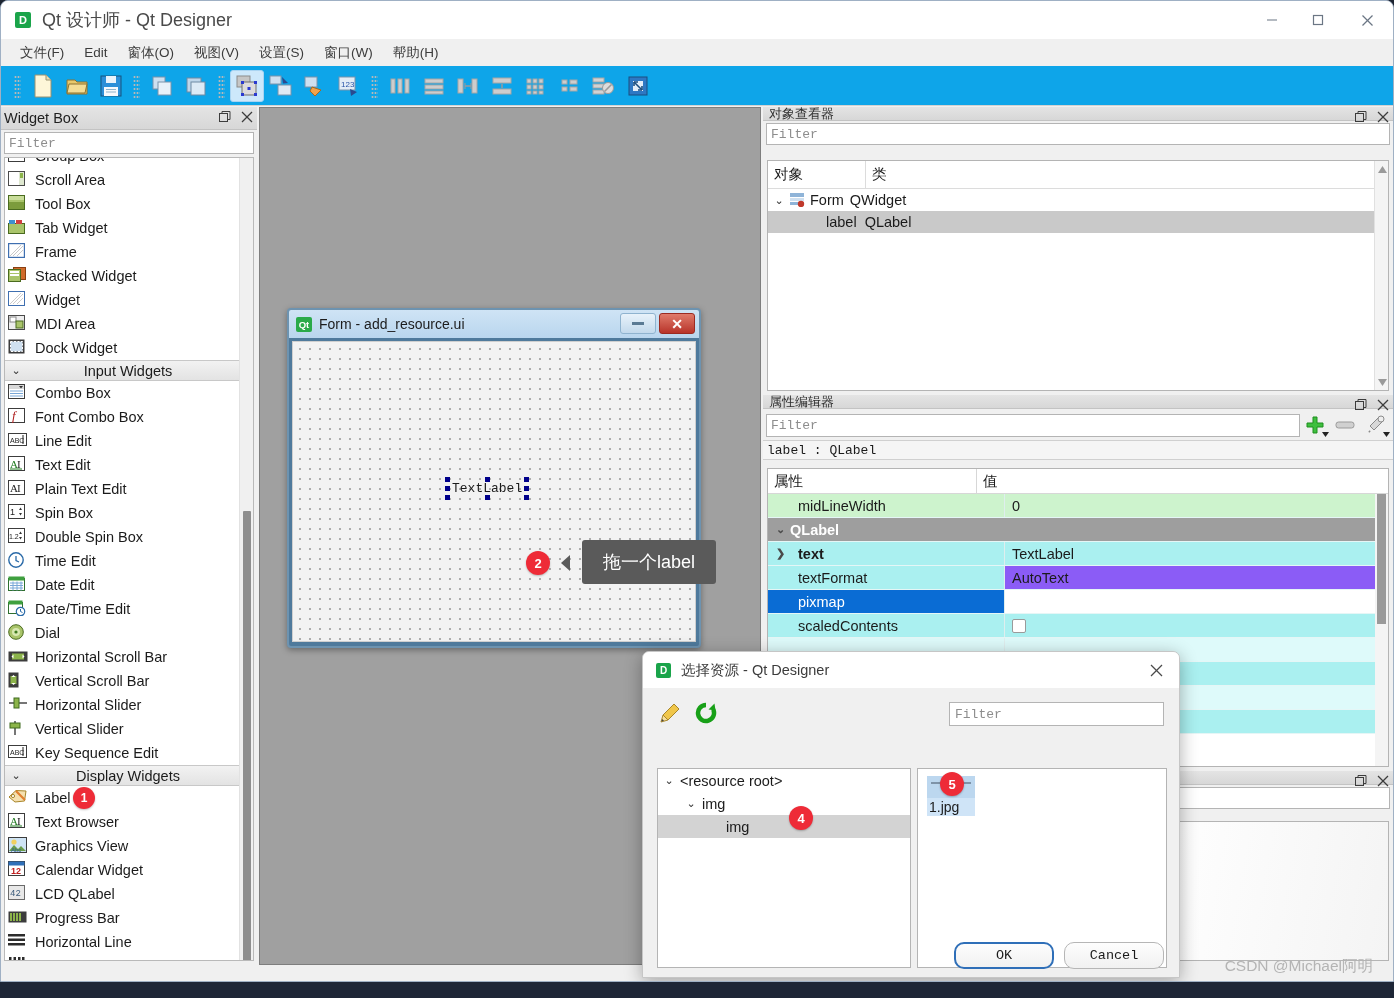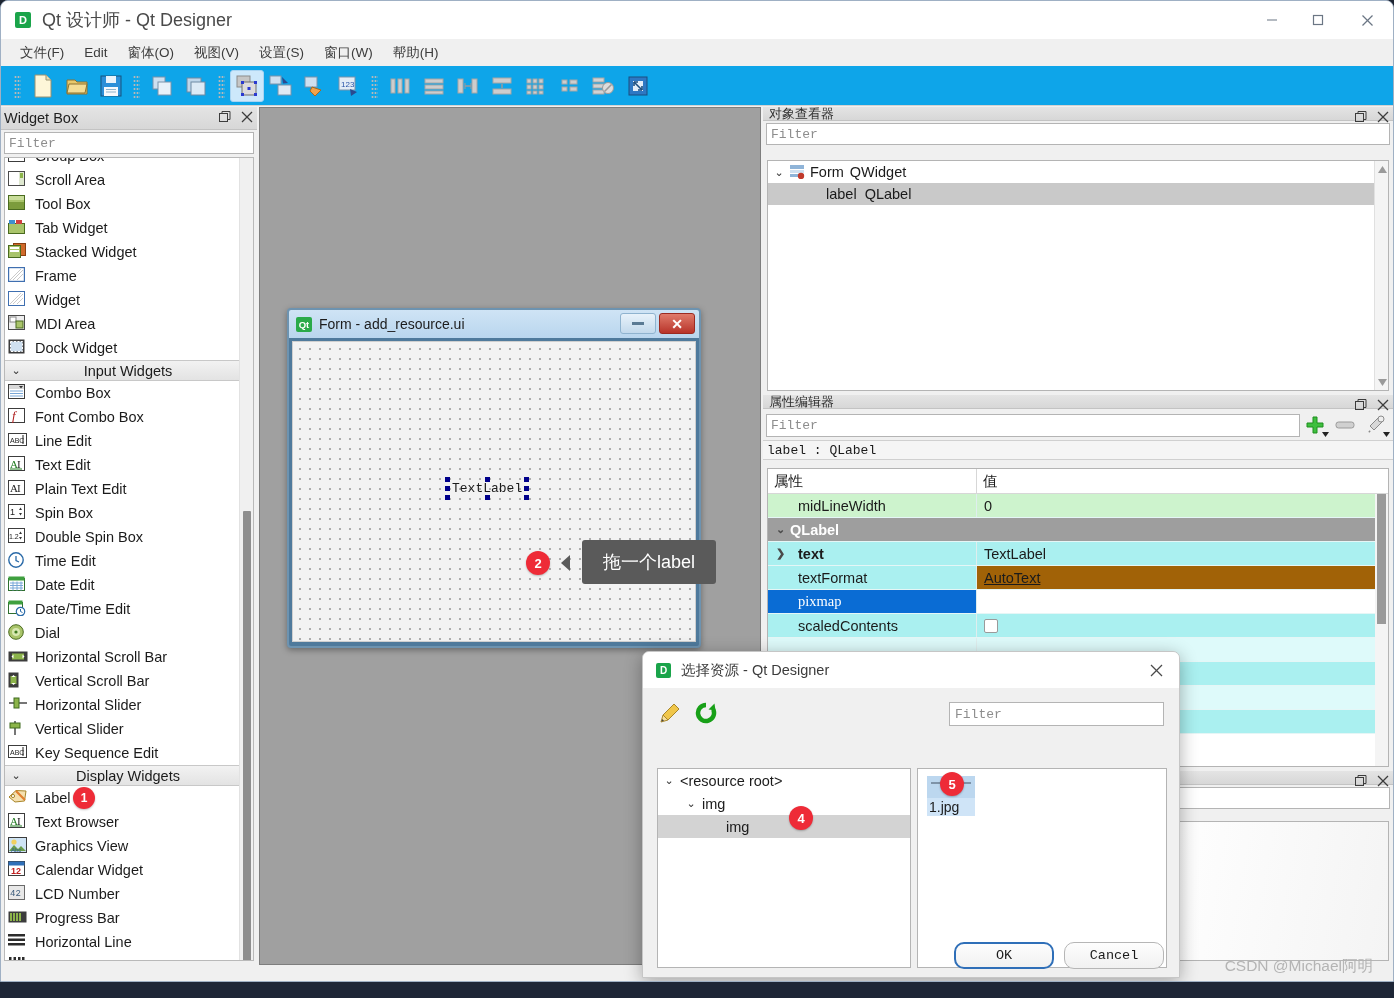--- a/index.html
+++ b/index.html
@@ -179,21 +179,21 @@
   .pe-tool { width:30px; height:26px; display:flex; align-items:center; justify-content:center; position:relative;}
   .pe-objline { height:20px; border-top:1px solid #d0d0d0; border-bottom:1px solid #d0d0d0;
                 background:#f5f5f5; display:flex; align-items:center;
                 font-family:"Liberation Mono", monospace; font-size:13px; color:#1b1b1b; padding-left:4px;}
   .pe-grid { position:absolute; left:4px; right:4px; top:73px; bottom:3px; background:#fff;
              border:1px solid #b4b4b4; overflow:hidden;}
   .pe-hdr { height:25px; display:flex; border-bottom:1px solid #d7d7d7; }
   .pe-hdr .c1 { width:209px; border-right:1px solid #d7d7d7; }
   .pe-hdr div { font-size:14.5px; color:#1b1b1b; display:flex; align-items:center; padding-left:6px;}
   .pe-row { height:24px; display:flex; align-items:stretch; border-bottom:1px solid #e5f6f6; }
-  .pe-row .k { width:209px; display:flex; align-items:center; font-size:14.5px; color:#1b1b1b;
+  .pe-row .k { width:237px; display:flex; align-items:center; font-size:14.5px; color:#1b1b1b;
                padding-left:30px; border-right:1px solid #dfeeee;}
   .pe-row .v { flex:1; display:flex; align-items:center; font-size:14.5px; color:#1b1b1b; padding-left:7px;}
   .pe-row.grp { background:#9e9e9e; }
   .pe-row.grp .k { color:#fff; font-weight:bold; padding-left:22px; border:none; }
   .pe-row.grp .v { background:#9e9e9e; }
   .pe-row .expander { position:absolute; left:8px; font-size:11px; color:#4a4a4a; }
   .pe-scroll { position:absolute; right:0; top:25px; width:13px; bottom:0; background:#f4f4f4;}
   .pe-scroll .th2 { position:absolute; left:2px; width:9px; background:#9a9a9a; }
 
   
@@ -504,36 +504,36 @@
             </div>
             <div class="wb-row" style="position: relative;">
               <div class="wb-ico"><svg width="17" height="15">
                   <rect x="0.5" y="4.5" width="16" height="10" fill="#a9c46a" stroke="#4a6b1f"></rect>
                   <rect x="1" y="1" width="6" height="4" fill="#3f8fd0"></rect>
                   <rect x="8" y="1" width="6" height="4" fill="#d04040"></rect>
                 </svg></div>
               <div class="lbl">Tab Widget</div>
             </div>
             <div class="wb-row" style="position: relative;">
+              <div class="wb-ico"><svg width="17" height="15">
+                  <rect x="0.5" y="0.5" width="16" height="14" fill="none" stroke="#3f6fb0" stroke-width="1.4"></rect>
+                  <g stroke="#c9c9c9">
+                    <path d="M2 13L13 2M5 13L15 3M9 13L15 7"></path>
+                  </g>
+                </svg></div>
+              <div class="lbl">Frame</div>
+            </div>
+            <div class="wb-row" style="position: relative;">
               <div class="wb-ico"><svg width="18" height="15">
                   <rect x="5.5" y="0.5" width="12" height="12" fill="#d06a2a" stroke="#8a3f12"></rect>
                   <rect x="0.5" y="2.5" width="12" height="12" fill="#a9c46a" stroke="#4a6b1f"></rect>
                   <rect x="2" y="4" width="9" height="2" fill="#fff"></rect>
                   <rect x="2" y="7" width="9" height="2" fill="#fff"></rect>
                 </svg></div>
               <div class="lbl">Stacked Widget</div>
-            </div>
-            <div class="wb-row" style="position: relative;">
-              <div class="wb-ico"><svg width="17" height="15">
-                  <rect x="0.5" y="0.5" width="16" height="14" fill="none" stroke="#3f6fb0" stroke-width="1.4"></rect>
-                  <g stroke="#c9c9c9">
-                    <path d="M2 13L13 2M5 13L15 3M9 13L15 7"></path>
-                  </g>
-                </svg></div>
-              <div class="lbl">Frame</div>
             </div>
             <div class="wb-row" style="position: relative;">
               <div class="wb-ico"><svg width="17" height="15">
                   <rect x="0.5" y="0.5" width="16" height="14" fill="none" stroke="#3f6fb0"></rect>
                   <g stroke="#cccccc">
                     <path d="M2 13L13 2M5 13L15 3M9 13L15 7"></path>
                   </g>
                 </svg></div>
               <div class="lbl">Widget</div>
             </div>
@@ -728,21 +728,21 @@
                   <rect x="0.5" y="0.5" width="16" height="4" fill="#2f6fb8"></rect>
                   <text x="3" y="13" font-size="9" font-weight="bold" font-family="Liberation Sans" fill="#c02020">12</text>
                 </svg></div>
               <div class="lbl">Calendar Widget</div>
             </div>
             <div class="wb-row" style="position: relative;">
               <div class="wb-ico"><svg width="17" height="15">
                   <rect x="0.5" y="0.5" width="16" height="14" fill="#e8e8e8" stroke="#6a6a6a"></rect>
                   <text x="2" y="11" font-size="9" font-family="Liberation Mono" fill="#3a5a7a">42</text>
                 </svg></div>
-              <div class="lbl">LCD Number</div>
+              <div class="lbl">LCD QLabel</div>
             </div>
             <div class="wb-row" style="position: relative;">
               <div class="wb-ico"><svg width="19" height="12">
                   <rect x="0.5" y="0.5" width="18" height="11" fill="#3c3c3c"></rect>
                   <g fill="#8cb44a">
                     <rect x="2" y="2" width="2" height="8"></rect>
                     <rect x="5" y="2" width="2" height="8"></rect>
                     <rect x="8" y="2" width="2" height="8"></rect>
                     <rect x="11" y="2" width="2" height="8"></rect>
                   </g>
@@ -826,20 +826,24 @@
                   <line x1="11" y1="1" x2="1" y2="11" stroke="#3c3c3c" stroke-width="1.3"></line>
                 </svg>
             </i>
           </div>
         </div>
         <div class="filterbox">
           <span>Filter</span>
         </div>
 
         <div class="tblwrap">
+          <div class="th-row">
+            <div class="th" style="width:98px;border-right:1px solid #dcdcdc;">对象</div>
+            <div class="th" style="flex:1;">类</div>
+          </div>
 
           <div class="tr-node">
             <span class="ob-chev">⌄</span>
             <span style="width:18px;display:inline-flex;align-items:center;">
               <svg width="15" height="14" viewBox="0 0 15 14">
                   <rect x="0" y="0" width="14" height="4" fill="#8fb4d8"></rect>
                   <rect x="0" y="5" width="14" height="3" fill="#cfe0f0"></rect>
                   <rect x="0" y="9" width="14" height="3" fill="#8fb4d8"></rect>
                   <circle cx="11" cy="11" r="3.2" fill="#c0392b"></circle>
                 </svg>
@@ -947,26 +951,26 @@
                   <span>text</span>
                 </div>
                 <div class="v" style="background:#aaf0f0;">
                   <span>TextLabel</span>
                 </div>
               </div>
               <div class="pe-row" style="position: relative;">
                 <div class="k" style="background:#aaf0f0;">
                   <span>textFormat</span>
                 </div>
-                <div class="v" style="background:#a16207;text-decoration:underline;">
+                <div class="v" style="background:#8b5cf6;">
                   <span>AutoText</span>
                 </div>
               </div>
               <div class="pe-row" style="position: relative;">
-                <div class="k" style="background:#0a6cd4;color:#fff;font-family:Liberation Serif, serif;">
+                <div class="k" style="background:#0a6cd4;color:#fff;">
                   <span>pixmap</span>
                 </div>
                 <div class="v" style="background:#ffffff;">
                   <span></span>
                 </div>
               </div>
               <div class="pe-row" style="position: relative;">
                 <div class="k" style="background:#aaf0f0;">
                   <span>scaledContents</span>
                 </div>

